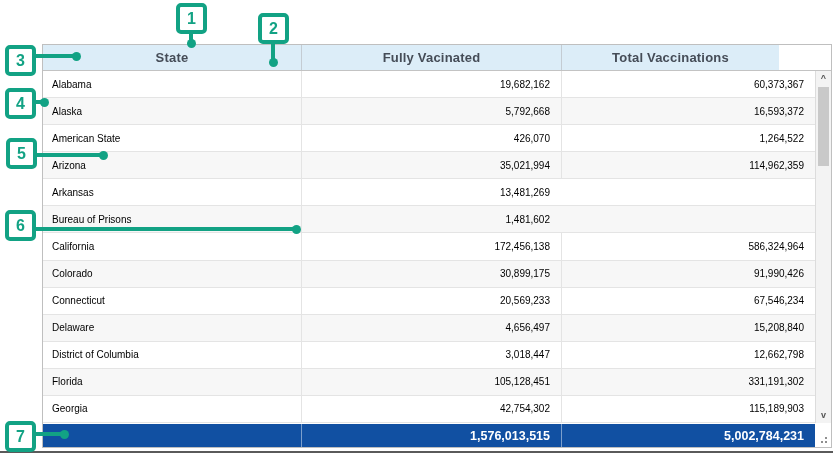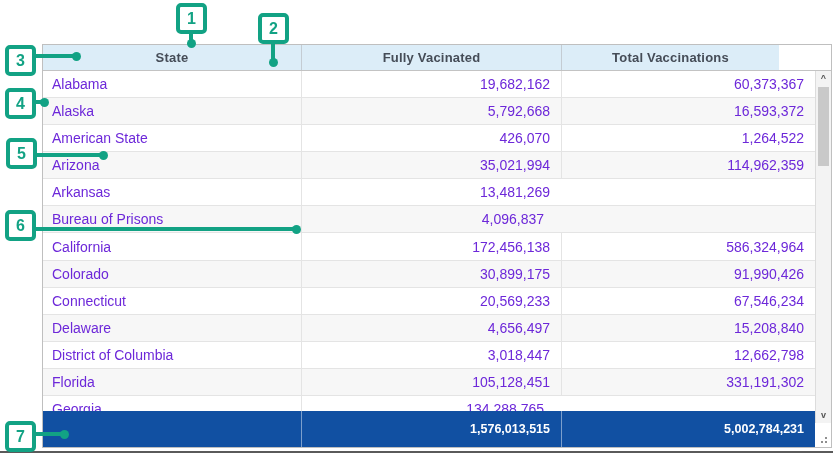--- a/index.html
+++ b/index.html
@@ -23,35 +23,35 @@
   }
   .hcell.h1 { width:258px; }
   .hcell.h2 { width:260px; border-left:1px solid #c4ccd3; }
   .hcell.h3 { width:218px; border-left:1px solid #c4ccd3; }
   .hcorner { width:16px; background:#fff; }
 
   .body { position:absolute; top:26px; bottom:24px; left:0; right:0; display:flex; }
   .rows { width:772px; display:flex; flex-direction:column; }
   .row { flex:1; display:flex; background:#ffffff; border-bottom:1px solid #e4e4e4; box-sizing:border-box; }
   .row:nth-child(even) { background:#f7f7f7; }
-  .cell { box-sizing:border-box; display:flex; align-items:center; font-size:14px; color:#6d28d9; }
+  .cell { box-sizing:border-box; display:flex; align-items:center; font-size:10px; color:#000000; }
   .cell.state { width:258px; padding-left:9px; }
   .cell.num { justify-content:flex-end; padding-right:11px;text-align:right; }
   .cell.c2 { width:260px; border-left:1px solid #e4e4e4; }
   .cell.c3 { width:254px; border-left:1px solid #e4e4e4; }
 
   
   .scrollbar { width:16px; background:#f3f3f3; border-left:1px solid #dcdcdc; position:relative; box-sizing:border-box; }
   .sb-arrow { position:absolute; left:0; right:0; height:13px; display:flex; align-items:center; justify-content:center;
               font-size:9px; line-height:9px; color:#555; font-weight:bold; cursor:default; }
   .sb-arrow.up { top:1px; } .sb-arrow.down { bottom:1px; }
   .sb-thumb { position:absolute; left:2px; width:11px; top:16px; height:79px; background:#c9c9c9; }
 
   
-  .total-row { position:absolute; bottom:0; left:0; height:36px; width:772px; background:var(--totalbg); display:flex; box-sizing:border-box; }
+  .total-row { position:absolute; bottom:0; left:0; height:23px; width:772px; background:var(--totalbg); display:flex; box-sizing:border-box; }
   .tcell { box-sizing:border-box; display:flex; align-items:center; justify-content:flex-end;
            color:#fff; font-weight:bold; font-size:12.5px; padding-right:11px; }
   .tcell.t1 { width:258px; }
   .tcell.t2 { width:260px; border-left:1px solid rgba(255,255,255,.45); }
   .tcell.t3 { width:254px; border-left:1px solid rgba(255,255,255,.45); }
   .total-corner { position:absolute; right:0; bottom:0; width:16px; height:24px; background:#fff; }
   .grip { position:absolute; right:4px; bottom:4px; width:2px; height:2px; background:#8f8f8f;
           box-shadow:-4px 0 0 0 #8f8f8f, 0 -4px 0 0 #8f8f8f; }
 
   
@@ -110,21 +110,21 @@
           <div class="cell state">Arizona</div>
           <div class="cell num c2">35,021,994</div>
           <div class="cell num c3">114,962,359</div>
         </div>
         <div class="row">
           <div class="cell state">Arkansas</div>
           <div class="cell num c2">13,481,269</div>
         </div>
         <div class="row">
           <div class="cell state">Bureau of Prisons</div>
-          <div class="cell num c3">4,096,837</div>
+          <div class="cell num c2">1,481,602</div>
         </div>
         <div class="row">
           <div class="cell state">California</div>
           <div class="cell num c2">172,456,138</div>
           <div class="cell num c3">586,324,964</div>
         </div>
         <div class="row">
           <div class="cell state">Colorado</div>
           <div class="cell num c2">30,899,175</div>
           <div class="cell num c3">91,990,426</div>
@@ -144,21 +144,22 @@
           <div class="cell num c2">3,018,447</div>
           <div class="cell num c3">12,662,798</div>
         </div>
         <div class="row">
           <div class="cell state">Florida</div>
           <div class="cell num c2">105,128,451</div>
           <div class="cell num c3">331,191,302</div>
         </div>
         <div class="row">
           <div class="cell state">Georgia</div>
-          <div class="cell num c3">134,288,765</div>
+          <div class="cell num c2">42,754,302</div>
+          <div class="cell num c3">115,189,903</div>
         </div>
       </div>
 
       <div class="scrollbar">
         <div class="sb-arrow up">^</div>
         <div class="sb-thumb"></div>
         <div class="sb-arrow down">v</div>
       </div>
     </div>
 

